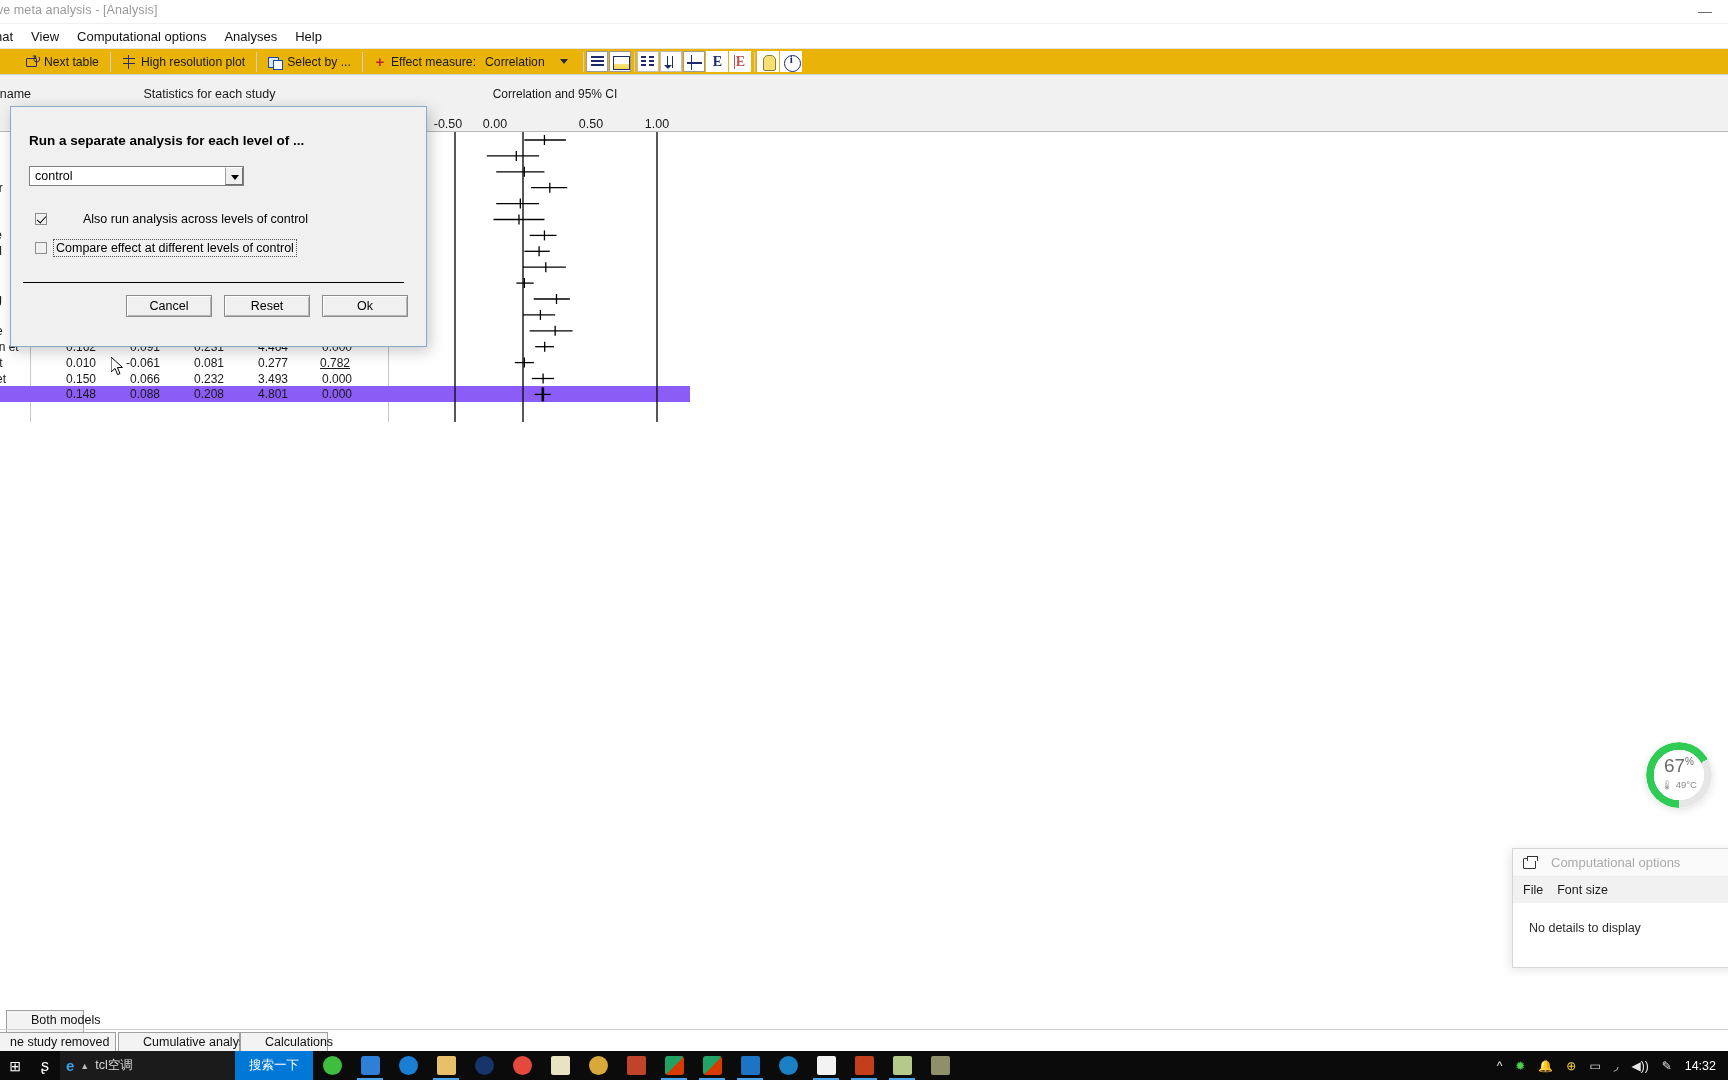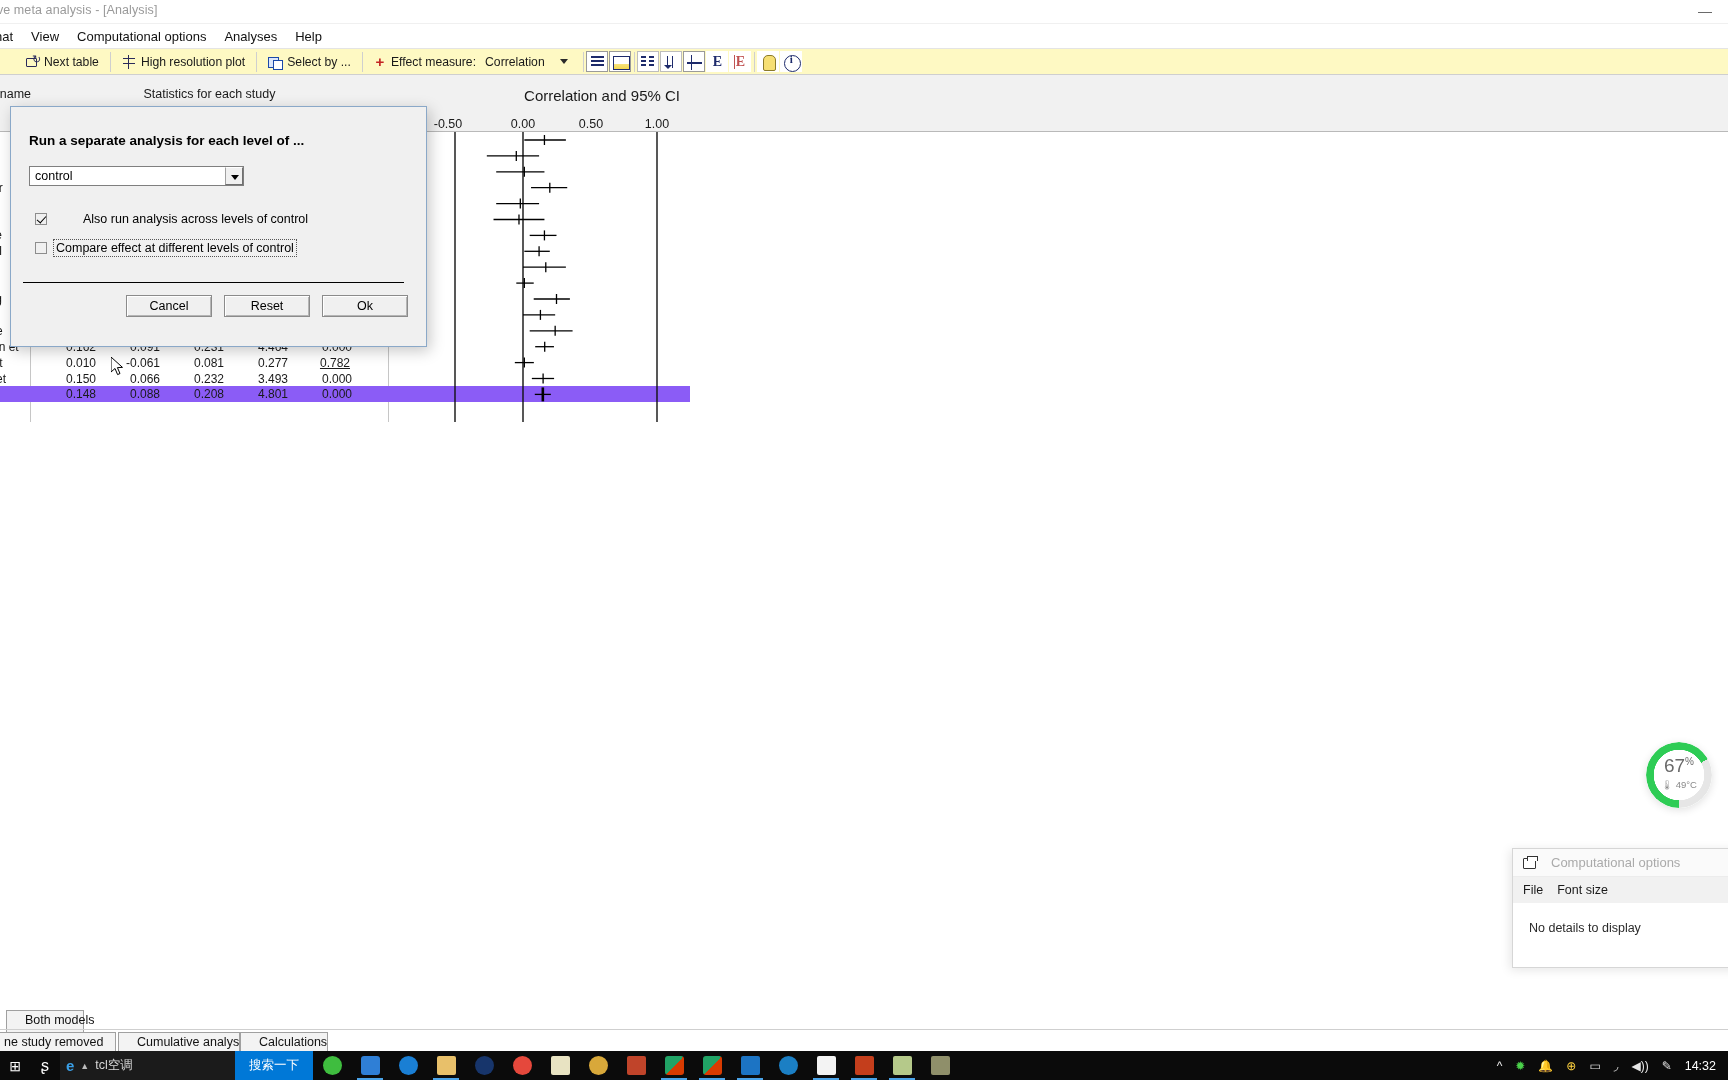--- a/index.html
+++ b/index.html
@@ -36,21 +36,21 @@
   }
   .menu-item {
     font-size: 13px; color: #111; padding: 2px 9px; white-space: nowrap;
     cursor: default;
   }
   .menu-item:first-child { margin-left: -14px; }
 
   
   .toolbar {
     position: absolute; left: 0; top: 49px; width: 1728px; height: 26px;
-    background: #fef9c3;
+    background: #eab308;
     border-bottom: 1px solid #cfcfcf;
     display: flex; align-items: center;
   }
   .tb-btn {
     display: flex; align-items: center; gap: 5px;
     height: 24px; padding: 0 9px; font-size: 12.2px; color: #1a1a1a;
     white-space: nowrap;
   }
   .tb-sep { width: 1px; height: 20px; background: #cfcfcf; margin: 0 2px; }
   .tb-ico { width: 14px; height: 14px; display:inline-block; position: relative; }
@@ -150,22 +150,22 @@
     background: #f1f1f1; border-bottom: 1px solid #b9b9b9;
   }
   .ch-name {
     position:absolute; left: -10px; top: 87px; font-size: 12.5px; color:#1a1a1a;
   }
   .ch-stats {
     position:absolute; left: 32px; top: 87px; width: 355px; text-align:center;
     font-size: 12.5px; color:#1a1a1a;
   }
   .ch-corr {
-    position:absolute; left: 430px; top: 87px; width: 250px; text-align:right;
-    font-size: 15px; color:#1a1a1a;
+    position:absolute; left: 430px; top: 87px; width: 250px; text-align:center;
+    font-size: 12px; color:#1a1a1a;
   }
   .ch-vline { position:absolute; top:75px; width:1px; height:57px; background:#a8a8a8; }
   .axis-tick {
     position:absolute; top: 117px; font-size: 12.5px; color:#1a1a1a;
     width: 46px; text-align:center;
   }
 
   
   .grid {
     position: absolute; left: 0; top: 132px; width: 690px; height: 290px;
@@ -265,21 +265,21 @@
   }
   .cursor-arrow { position:absolute; left: 100px; top: 250px; width: 14px; height: 20px; }
 
   
   .tabbar-top {
     position:absolute; left:0; top: 1010px; width: 1728px; height: 22px;
   }
   .tab {
     position:absolute; height: 24px; border: 1px solid #a0a0a0; background:#f3f3f3;
     font-size: 12.5px; color:#111; line-height: 18px; text-align:center;
-    white-space: nowrap; padding: 0 18px;
+    white-space: nowrap; padding: 0 24px;
   }
   .tabbar-bottom {
     position:absolute; left:0; top: 1029px; width: 1728px; height: 22px;
     border-top: 1px solid #cfcfcf;
   }
 
   
   .cpu-widget {
     position: absolute; left: 1646px; top: 742px; width: 66px; height: 66px;
     border-radius: 50%; background: radial-gradient(circle at 50% 50%, #ffffff 58%, #eaf8ee 100%);
@@ -409,21 +409,21 @@
   <div class="colheaders">
     <div class="ch-vline" style="left:30px"></div>
     <div class="ch-vline" style="left:388px"></div>
     <div class="ch-vline" style="left:688px"></div>
   </div>
   <div class="ch-name">y name</div>
   <div class="ch-stats">Statistics for each study</div>
   <div class="ch-corr">Correlation and 95% CI</div>
 
   <div class="axis-tick" style="left:425px">-0.50</div>
-  <div class="axis-tick" style="left:500px">0.00</div>
+  <div class="axis-tick" style="left:472px">0.00</div>
   <div class="axis-tick" style="left:568px">0.50</div>
   <div class="axis-tick" style="left:634px">1.00</div>
 
   <div class="grid">
     <div class="grid-col-sep" style="left:30px"></div>
     <div class="grid-col-sep" style="left:388px"></div>
     <div id="grid-rows">
         <div class="row" style="top: 0px;">
           <div class="cell-name">er</div>
           <div class="cell-num" style="left: 42px;"></div>

